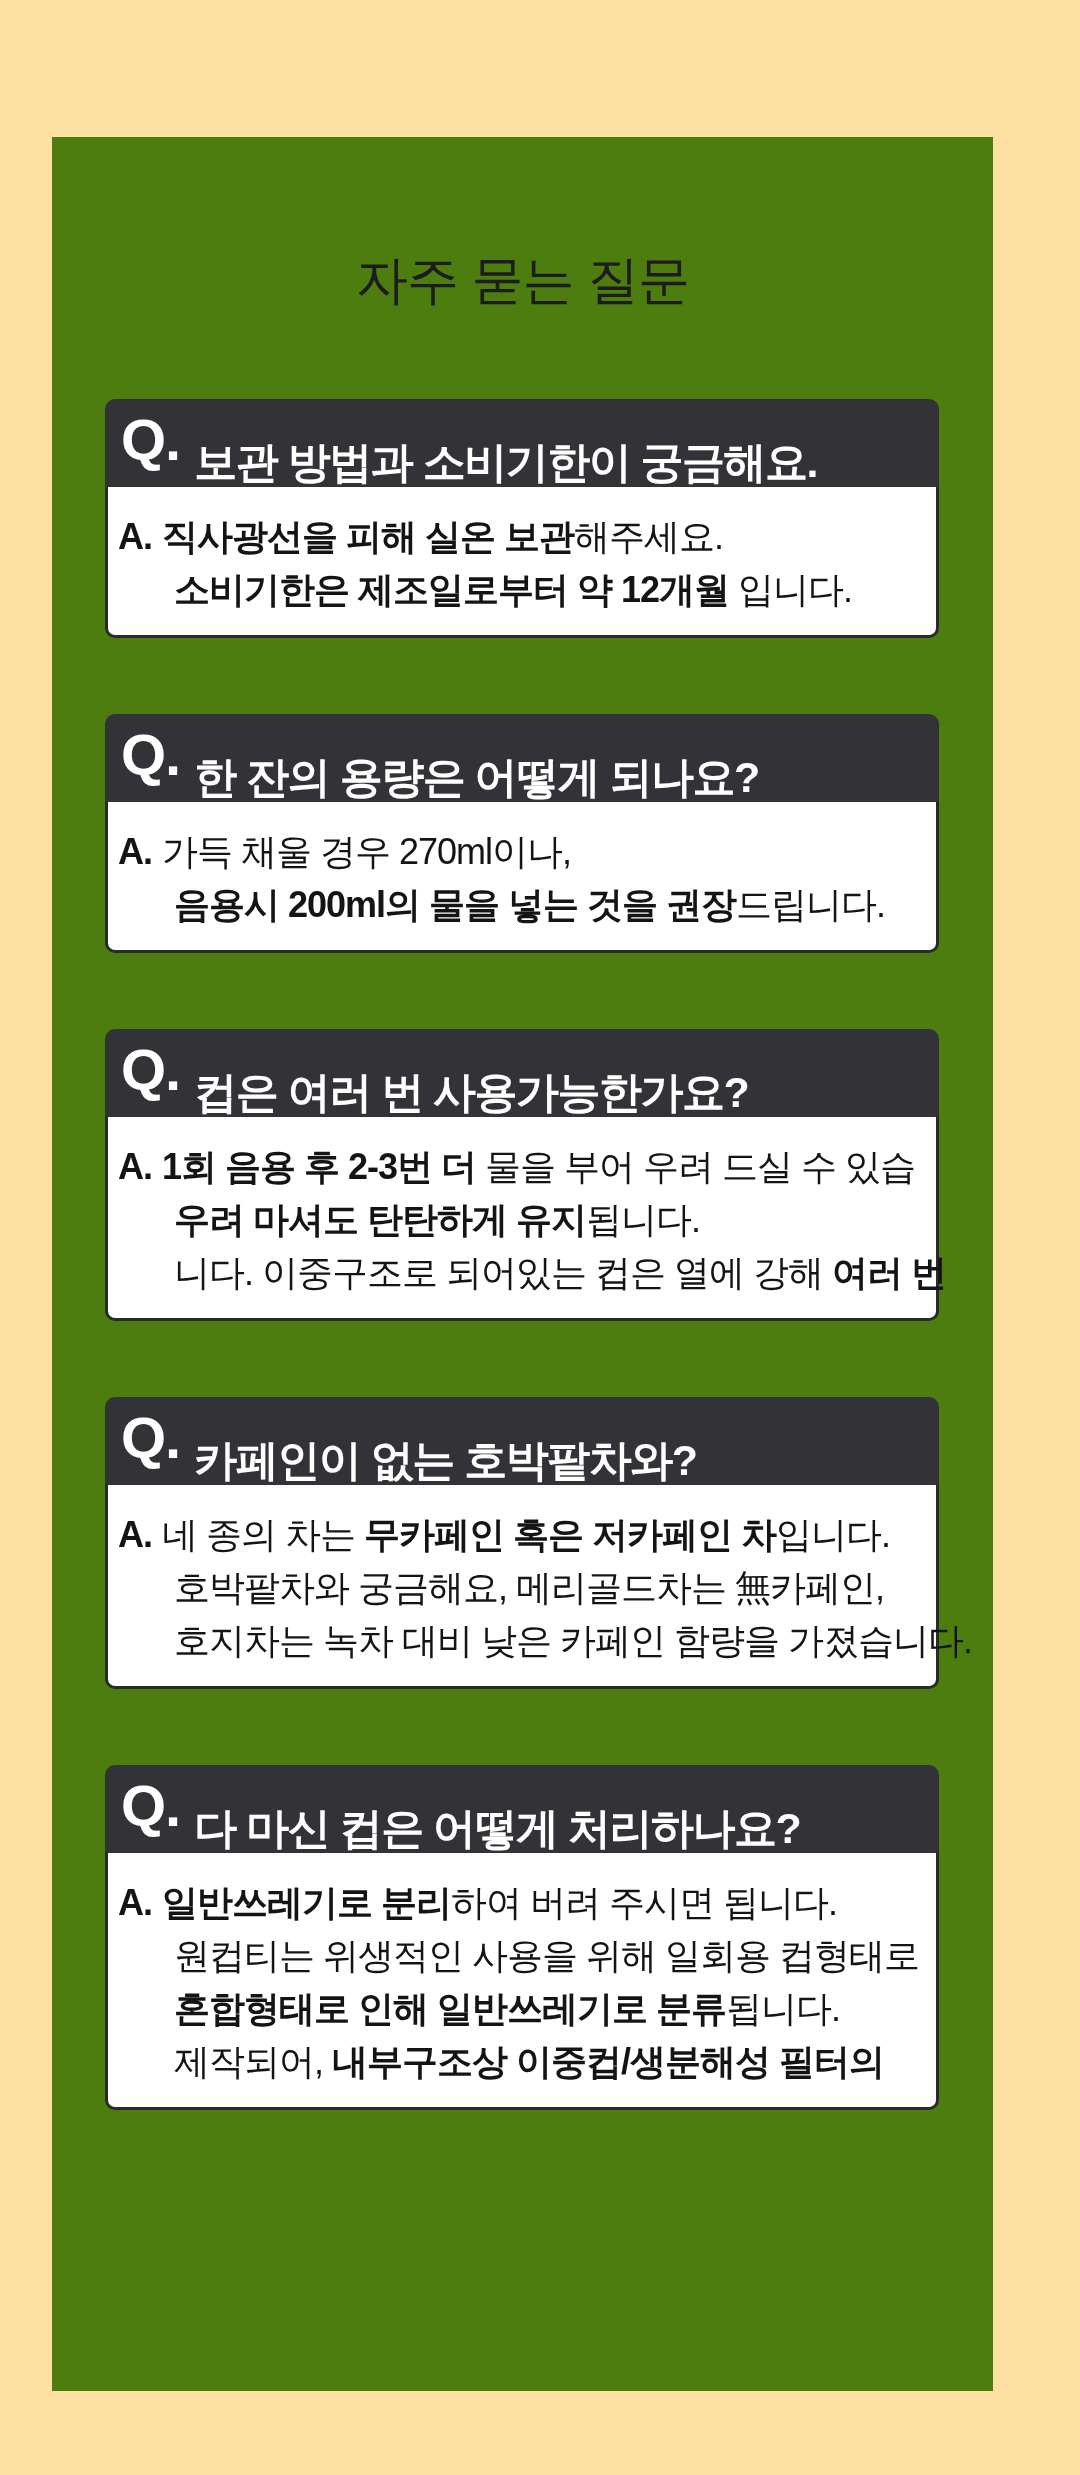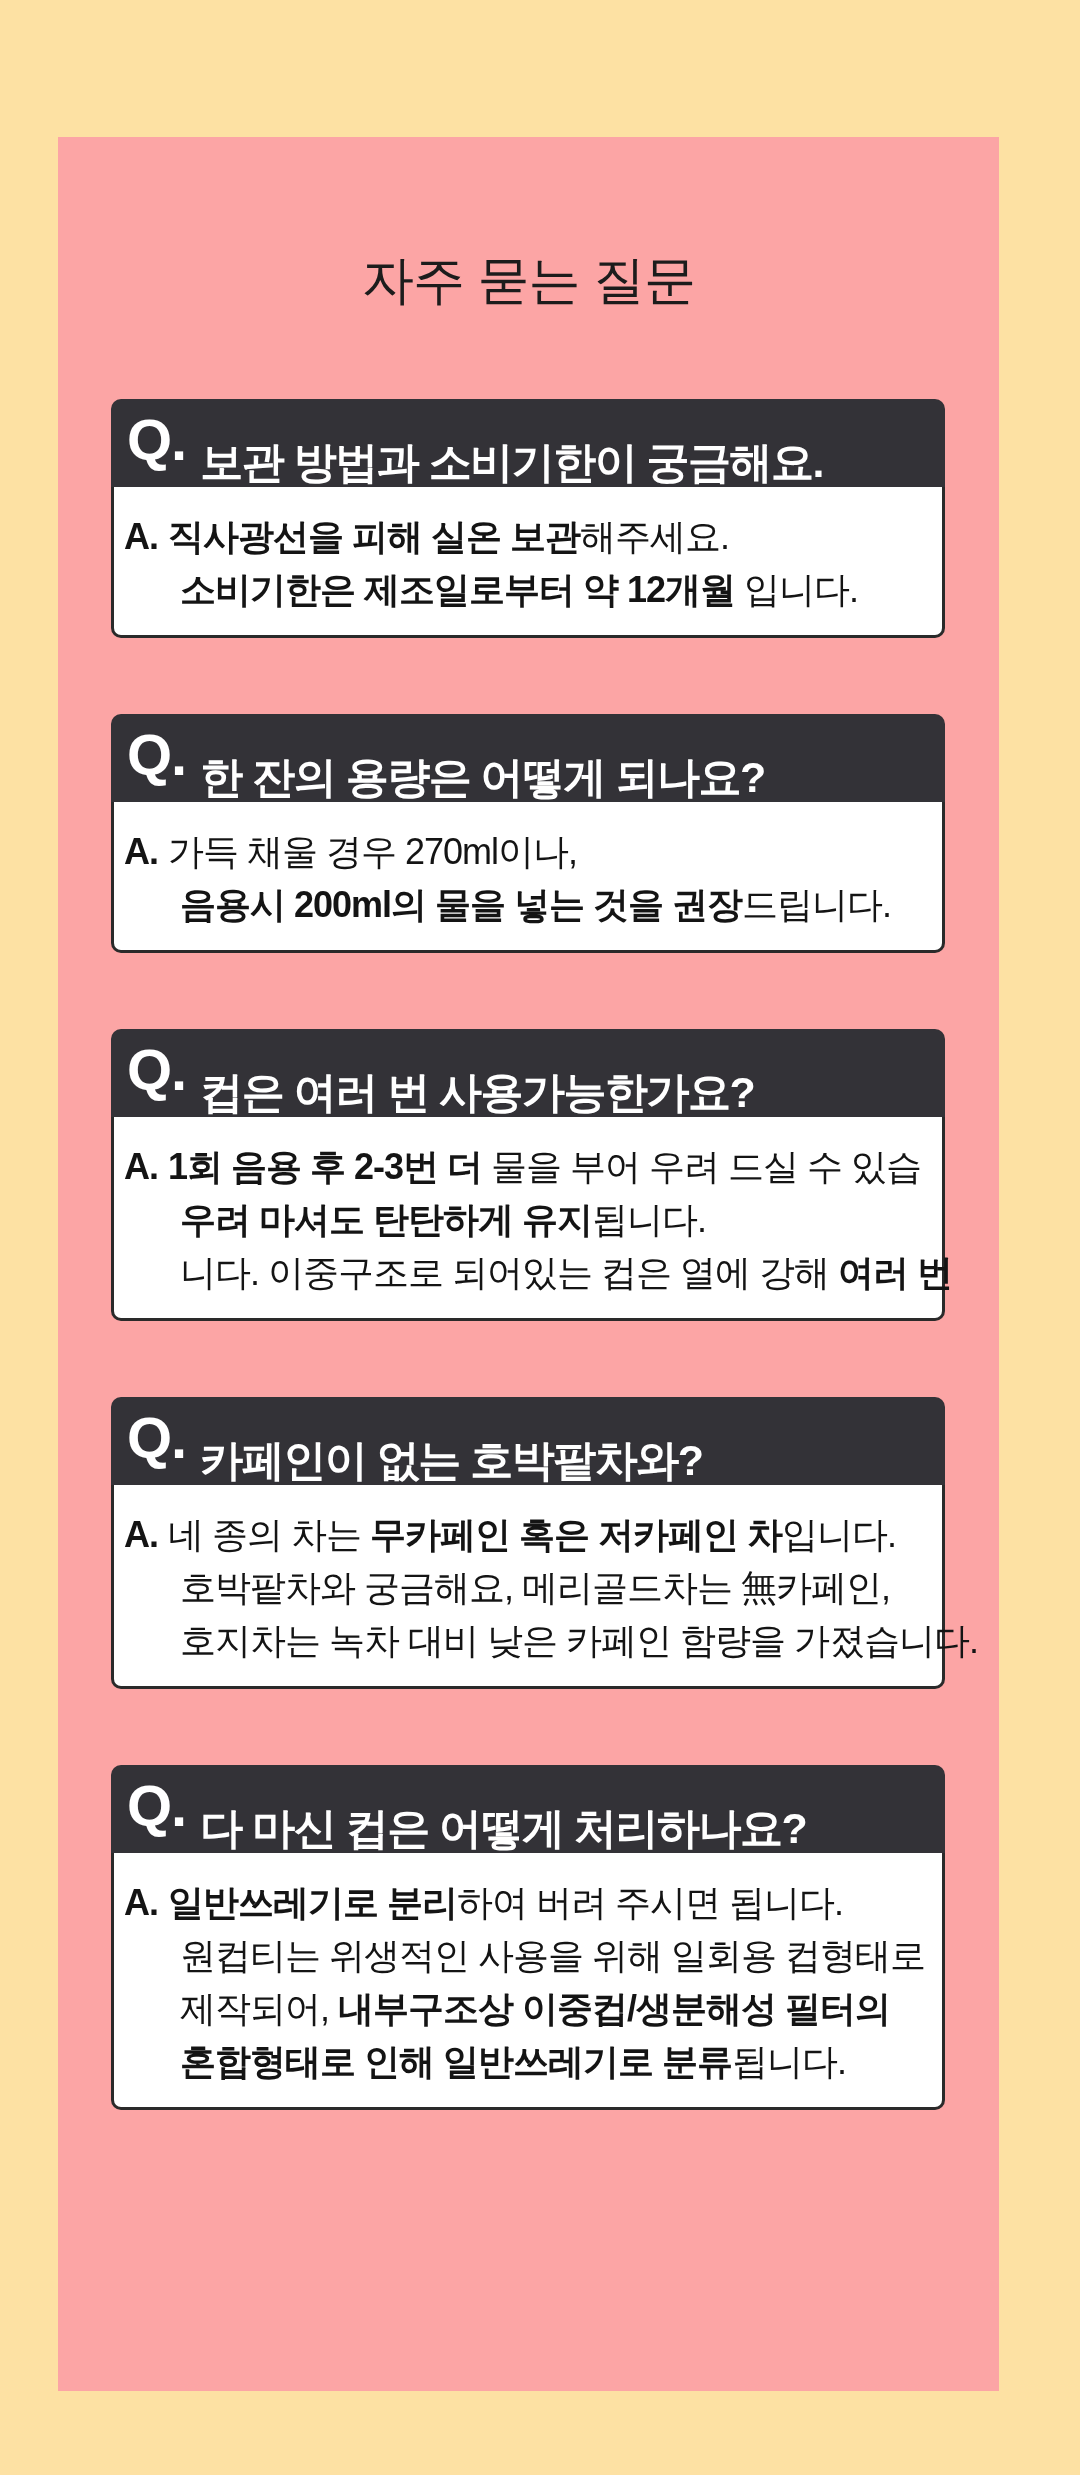--- a/index.html
+++ b/index.html
@@ -4,23 +4,23 @@
 <style>
   * { margin:0; padding:0; box-sizing:border-box; }
   html,body { width:1080px; height:2475px; }
   body {
     background:#FDE1A3;
     font-family:"Liberation Sans","DejaVu Sans",sans-serif;
     position:relative;
     overflow:hidden;
   }
   .panel {
-    position:absolute; left:58px; top:137px;
+    position:absolute; left:52px; top:137px;
     width:941px; height:2254px;
-    background:#fca5a5;
+    background:#4d7c0f;
   }
   .subtitle {
     margin-top:112px;
     text-align:center;
     font-size:52px; line-height:62px;
     font-weight:500; color:#1c1c1c;
     letter-spacing:-1px;
   }
   .big-title {
     margin-top:6px;
@@ -120,19 +120,19 @@
     </div>
 
     <div class="card">
       <div class="card-header">
         <span class="q-prefix">Q.</span>
         <span class="q-text">다 마신 컵은 어떻게 처리하나요?</span>
       </div>
       <div class="card-answer">
         <div class="a-line"><span class="a-prefix">A.</span><span class="seg b">일반쓰레기로 분리</span><span class="seg">하여 버려 주시면 됩니다.</span></div>
         <div class="a-line cont"><span class="seg">원컵티는 위생적인 사용을 위해 일회용 컵형태로</span></div>
+        <div class="a-line cont"><span class="seg b">혼합형태로 인해 일반쓰레기로 분류</span><span class="seg">됩니다.</span></div>
         <div class="a-line cont"><span class="seg">제작되어, </span><span class="seg b">내부구조상 이중컵/생분해성 필터의</span></div>
-        <div class="a-line cont"><span class="seg b">혼합형태로 인해 일반쓰레기로 분류</span><span class="seg">됩니다.</span></div>
       </div>
     </div>
 
   </div>
 </div>
 
 </body></html>

